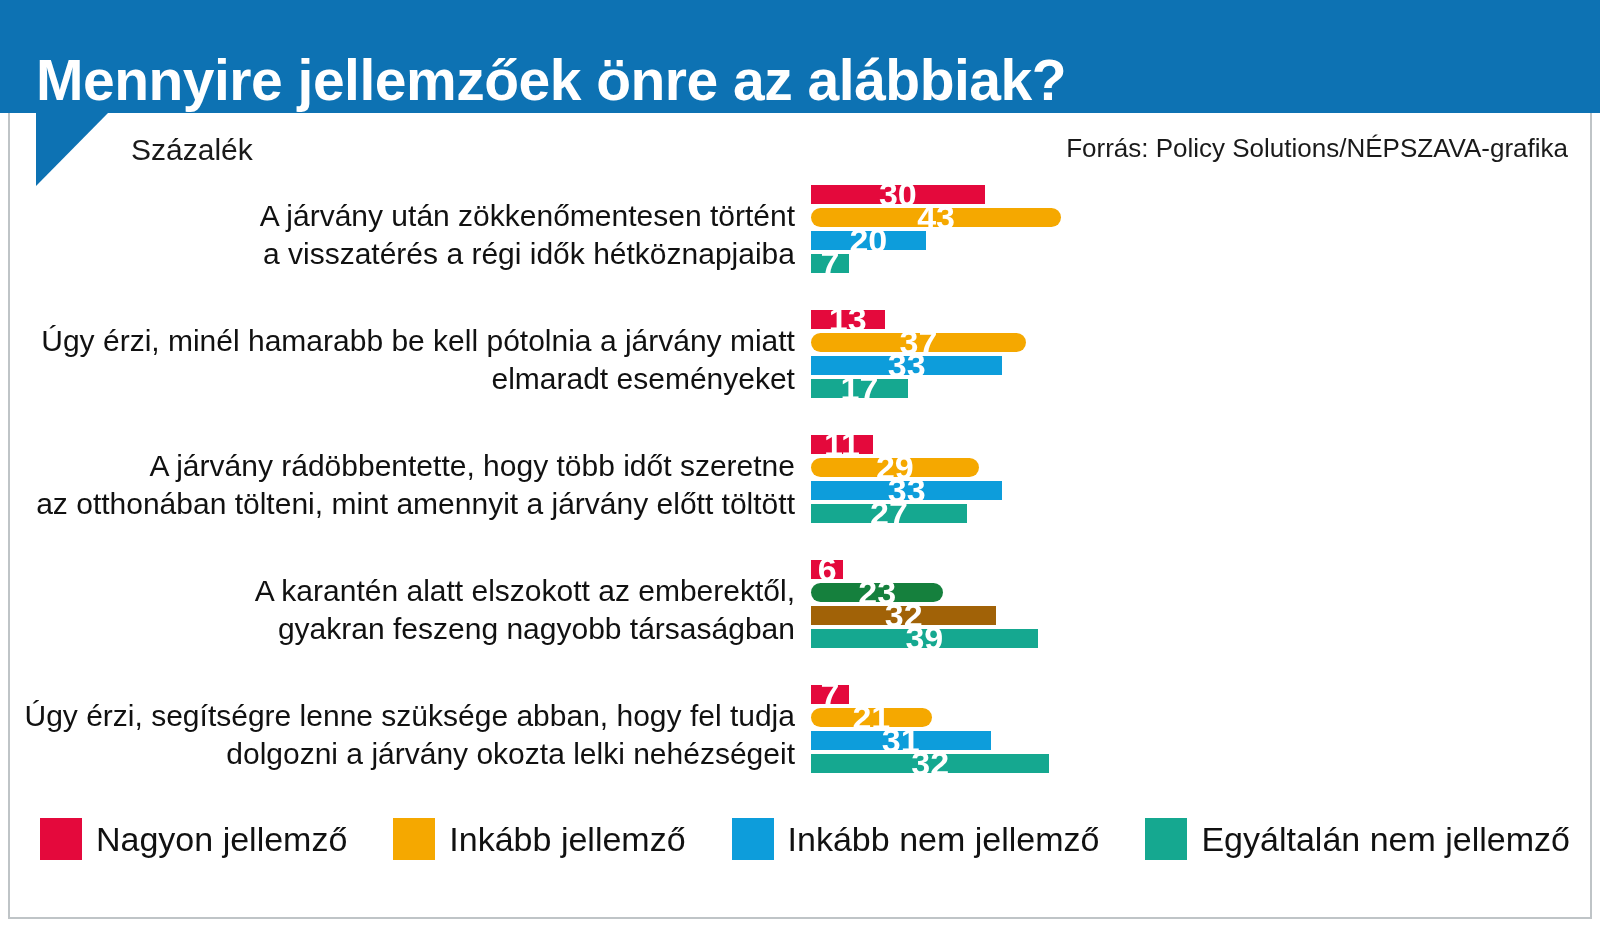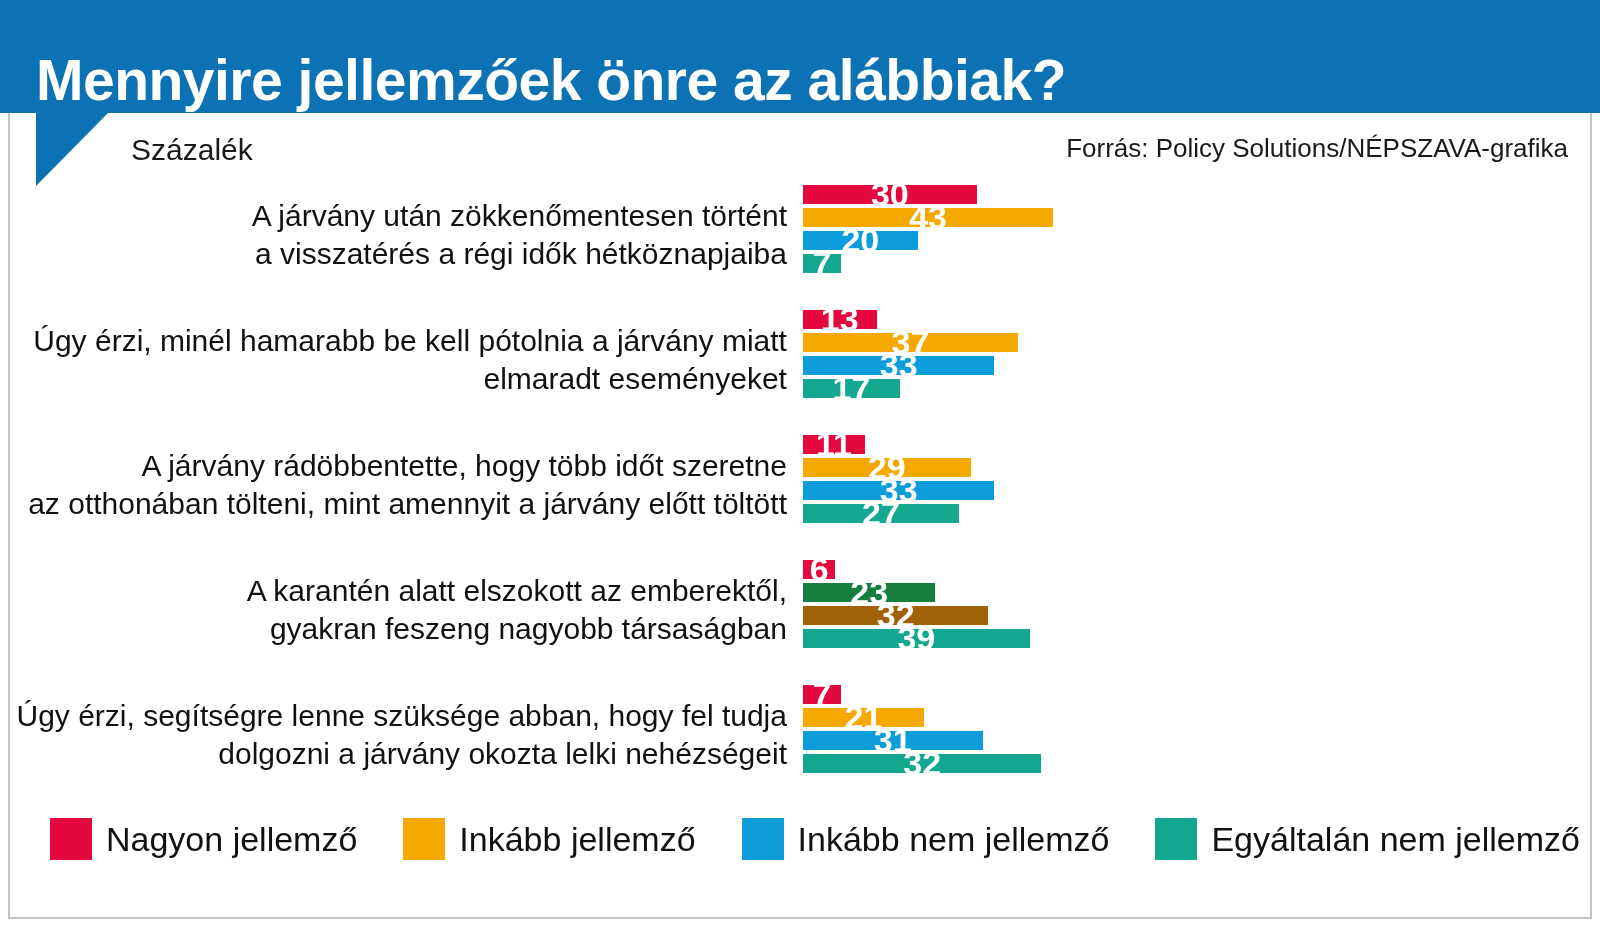--- a/index.html
+++ b/index.html
@@ -78,21 +78,21 @@
     top: 133px;
     font-size: 26px;
     color: #1a1a1a;
     white-space: nowrap;
     font-family: "Liberation Sans", sans-serif;
   }
 
   
   .rows {
     position: absolute;
-    left: 4px;
+    left: 12px;
     top: 185px;
     width: 1388px;
   }
   .row {
     position: relative;
     height: 125px;
     display: flex;
     align-items: flex-start;
   }
   .row-label {
@@ -121,28 +121,28 @@
     align-items: center;
     justify-content: center;
     color: #ffffff;
     font-size: 34px;
     font-weight: bold;
     font-family: "Liberation Sans", sans-serif;
     overflow: hidden;
     box-sizing: border-box;
   }
   .seg.c0 { background: #e4093c; }
-  .seg.c1 { background: #f5a800; }
+  .seg.c1 { background: #f5a800; border-radius: 19px; }
   .seg.c2 { background: #0d9ddb; }
   .seg.c3 { background: #15a890; }
 
   
   .legend {
     position: absolute;
-    left: 50px;
+    left: 40px;
     top: 818px;
     width: 1540px;
     display: flex;
     align-items: center;
   }
   .legend-item {
     display: flex;
     align-items: center;
     margin-right: 46px;
     white-space: nowrap;

